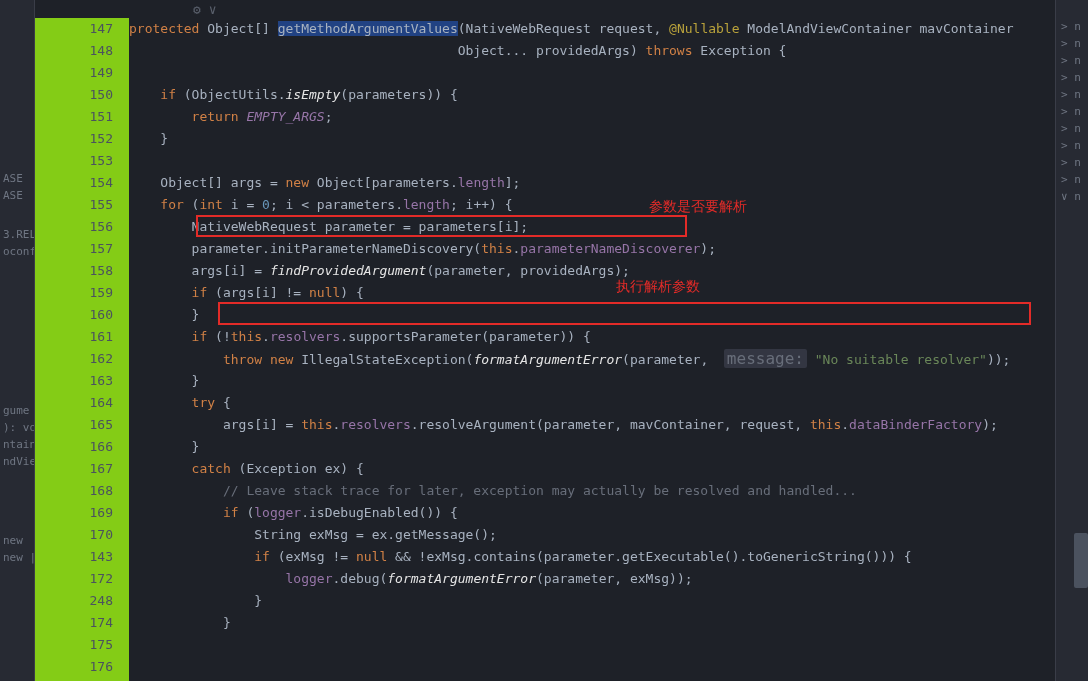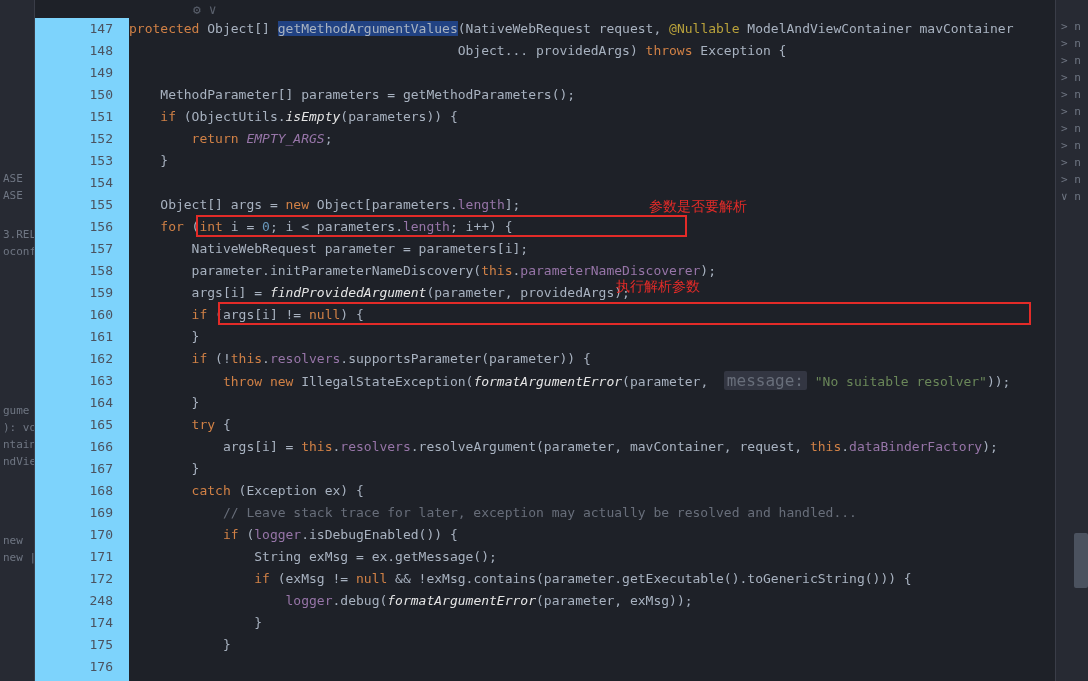--- a/index.html
+++ b/index.html
@@ -34,21 +34,21 @@
     }
     .toolbar-icons {
       height: 18px;
       display: flex;
       align-items: center;
       padding-left: 158px;
       color: #5a606c;
     }
     .gutter {
       width: 94px;
-      background: #7dd3fc;
+      background: #84cc16;
       text-align: right;
       padding-right: 16px;
       color: #4b525f;
       padding-top: 0;
     }
     .line-number {
       height: 22px;
       line-height: 22px;
     }
     .code-area {
@@ -184,33 +184,32 @@
         <div class="line-number">161</div>
         <div class="line-number">162</div>
         <div class="line-number">163</div>
         <div class="line-number">164</div>
         <div class="line-number">165</div>
         <div class="line-number">166</div>
         <div class="line-number">167</div>
         <div class="line-number">168</div>
         <div class="line-number">169</div>
         <div class="line-number">170</div>
-        <div class="line-number">171</div>
+        <div class="line-number">143</div>
         <div class="line-number">172</div>
         <div class="line-number">248</div>
         <div class="line-number">174</div>
         <div class="line-number">175</div>
         <div class="line-number">176</div>
       </div>
 
       <div class="code-area">
         <div class="code-line"><span class="kw">protected</span> <span>Object</span><span>[]</span> <span class="method-hl">getMethodArgumentValues</span><span>(</span><span>NativeWebRequest request, </span><span class="ann">@Nullable</span><span> ModelAndViewContainer mavContainer</span></div>
         <div class="code-line"><span>                                          Object... providedArgs) </span><span class="kw">throws</span><span> Exception {</span></div>
         <div class="code-line"></div>
-        <div class="code-line"><span>    MethodParameter[] parameters = getMethodParameters();</span></div>
         <div class="code-line"><span class="kw">    if</span><span> (ObjectUtils.</span><span class="italic-method">isEmpty</span><span>(parameters)) {</span></div>
         <div class="code-line"><span class="kw">        return</span><span class="const-italic"> EMPTY_ARGS</span><span>;</span></div>
         <div class="code-line"><span>    }</span></div>
         <div class="code-line"></div>
         <div class="code-line"><span>    Object[] args = </span><span class="kw">new</span><span> Object[parameters.</span><span class="field">length</span><span>];</span></div>
         <div class="code-line"><span class="kw">    for</span><span> (</span><span class="kw">int</span><span> i = </span><span class="num">0</span><span>; i &lt; parameters.</span><span class="field">length</span><span>; i++) {</span></div>
         <div class="code-line"><span>        NativeWebRequest parameter = parameters[i];</span></div>
         <div class="code-line"><span>        parameter.initParameterNameDiscovery(</span><span class="kw">this</span><span>.</span><span class="field">parameterNameDiscoverer</span><span>);</span></div>
         <div class="code-line"><span>        args[i] = </span><span class="italic-method">findProvidedArgument</span><span>(parameter, providedArgs);</span></div>
         <div class="code-line"><span class="kw">        if</span><span> (args[i] != </span><span class="kw">null</span><span>) {</span></div>

